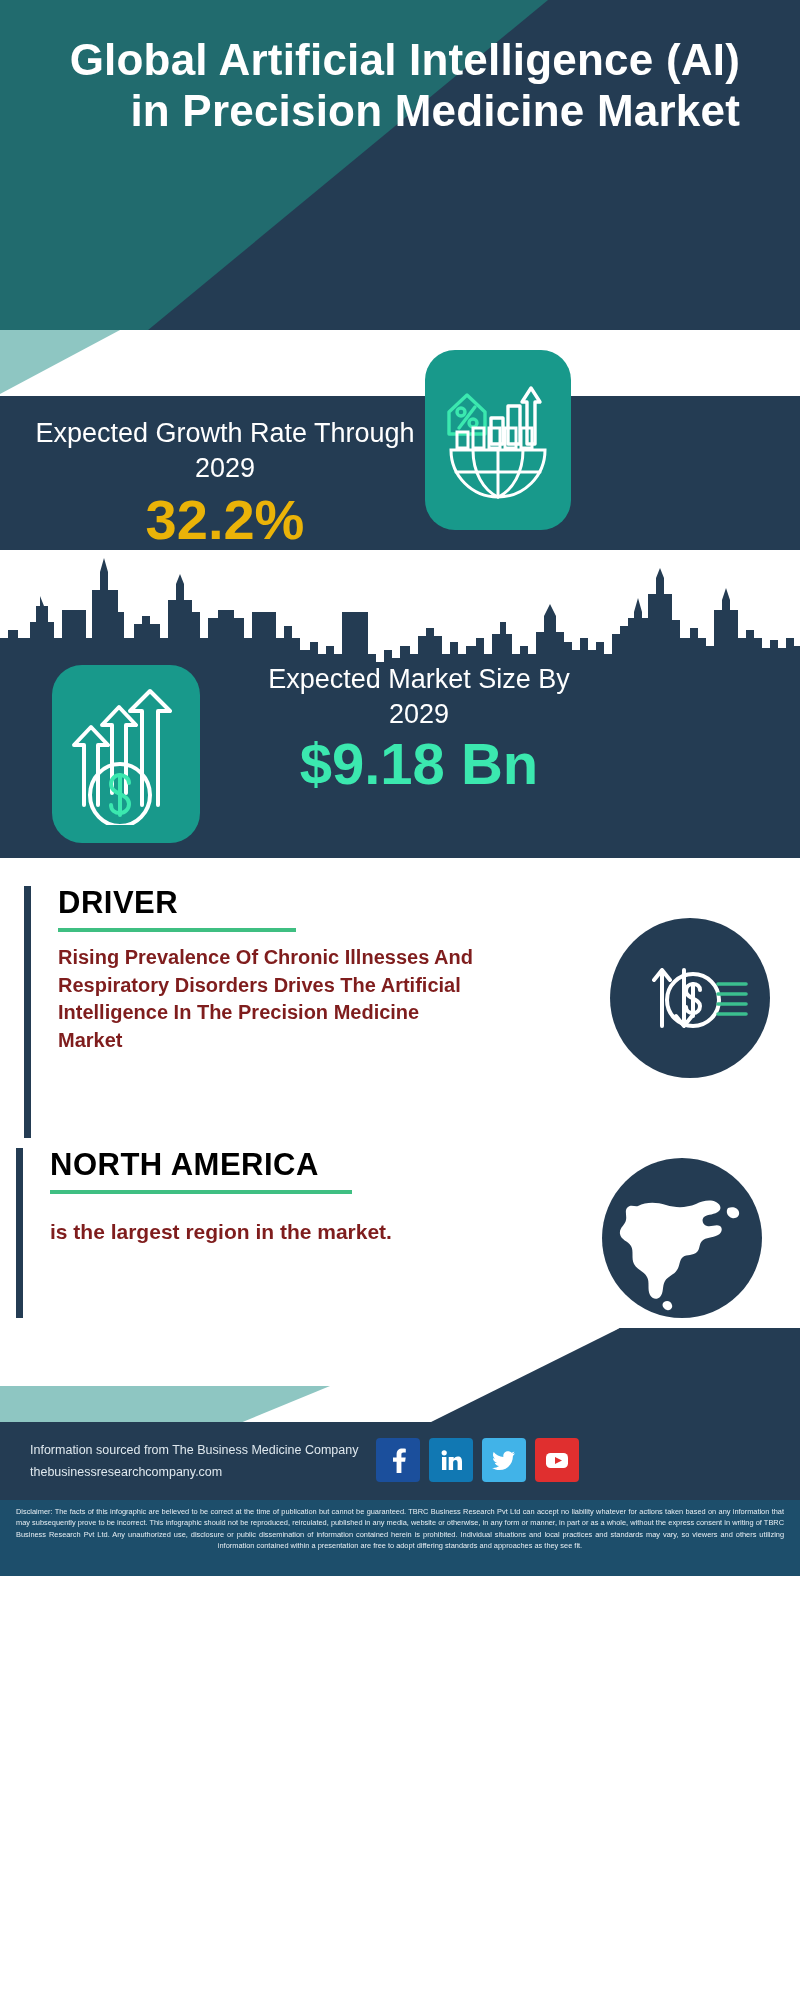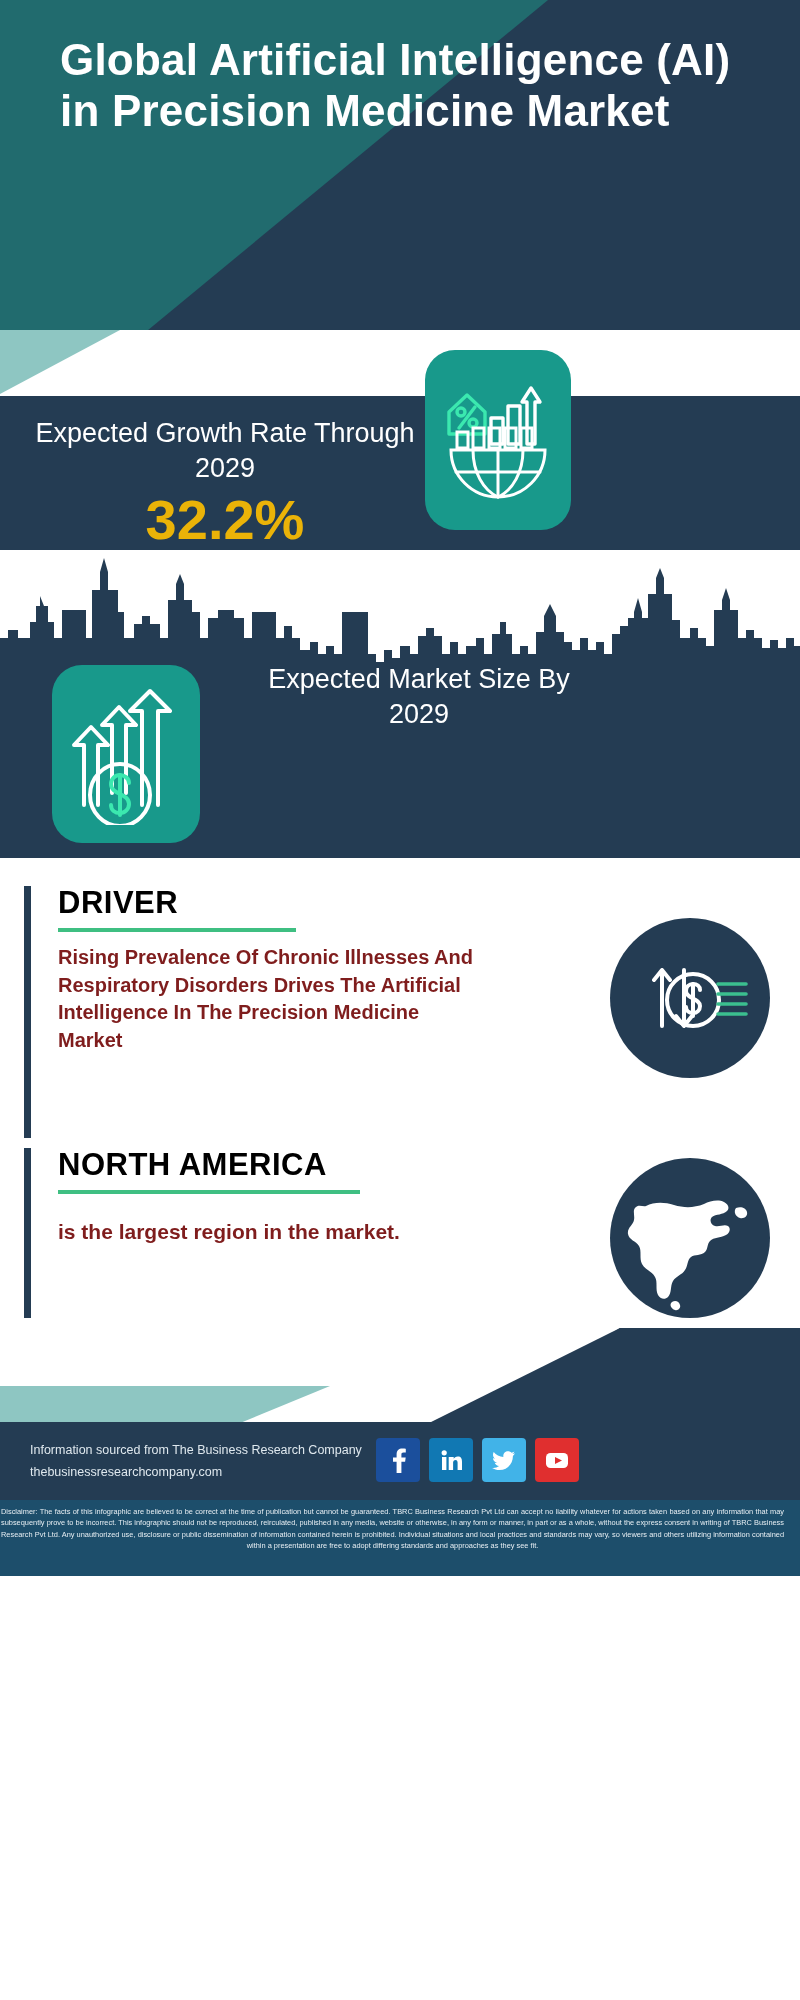--- a/index.html
+++ b/index.html
@@ -11,21 +11,21 @@
     overflow:hidden;
   }
   .page { position:relative; width:800px; height:2000px; background:#fff; }
 
   
   .header { position:absolute; left:0; top:0; width:800px; height:340px; overflow:hidden; }
   .header-bg { position:absolute; inset:0; background:#243c53; }
   .header-tri { position:absolute; left:0; top:0; width:800px; height:340px; }
   .header-title {
     position:absolute; left:0; top:34px; width:800px;
-    text-align:left; color:#ffffff; font-weight:bold;
+    text-align:right; color:#ffffff; font-weight:bold;
     font-size:44px; line-height:1.16; letter-spacing:0.2px;
     padding:0 60px;
   }
 
   
   .gap-white { position:absolute; left:0; top:330px; width:800px; height:66px; background:#ffffff; }
   .gap-tri { position:absolute; left:0; top:330px; width:800px; height:66px; }
 
   
   .growth { position:absolute; left:0; top:396px; width:800px; height:154px; background:#243c53; }
@@ -68,42 +68,42 @@
   .card-text.light { font-weight:bold; font-size:21px;margin-top:24px; }
   .card-circle {
     position:absolute; border-radius:50%; background:#243c53;
   }
 
   #driver-card { left:24px; top:28px; width:600px; height:252px; }
   #driver-card .card-bar { height:252px; }
   #driver-card .card-rule { width:238px; }
   #driver-card .card-circle { left:586px; top:32px; width:160px; height:160px; }
 
-  #region-card { left:24px; top:290px; width:600px; height:170px;padding-left:40px; }
+  #region-card { left:16px; top:290px; width:600px; height:170px;padding-left:40px; }
   #region-card .card-bar { height:170px; }
   #region-card .card-rule { width:302px; }
   #region-card .card-circle { left:586px; top:10px; width:160px; height:160px; }
 
   .circle-ico { position:absolute; left:0; top:0; }
 
   
   .footer { position:absolute; left:0; top:1328px; width:800px; height:194px; overflow:hidden; }
   .footer-bg { position:absolute; inset:0; background:#ffffff; }
   .footer-shapes { position:absolute; inset:0; }
 
   .footbar { position:absolute; left:0; top:1422px; width:800px; height:78px; background:#243c53; }
   .foot-source { position:absolute; left:30px; top:1440px; width:360px; color:#dfe8ee; font-size:12.5px; line-height:1.75; }
   .socials { position:absolute; left:376px; top:1438px; display:flex; gap:9px; }
   .soc { width:44px; height:44px; border-radius:4px; display:flex; align-items:center; justify-content:center; }
   .soc svg { display:block; }
 
   .disclaimer {
     position:absolute; left:0; top:1500px; width:800px; height:92px;
     background:#1d4e6b; color:#e7eef3; font-size:7.4px; line-height:1.52;
-    padding:6px 16px 0 1px; text-align:center;
+    padding:6px 16px 0 16px; text-align:center;
   }
   .disclaimer p { text-align:justify; text-align-last:center; }
 
   .below-fill { position:absolute; left:0; top:1576px; width:800px; height:424px; background:#ffffff; }
 </style>
 </head>
 <body>
 
 <div class="page">
 
@@ -172,20 +172,21 @@
           <ellipse cx="52" cy="112" rx="30" ry="31"></ellipse>
         </g>
         <g fill="none" stroke="#3be8af" stroke-width="4" stroke-linecap="round">
           <path d="M52 92 L52 132"></path>
           <path d="M61 100 C61 95 56 92 52 92 C47 92 43 96 43 101 C43 112 61 110 61 121 C61 126 57 130 52 130 C47 130 43 127 43 122"></path>
         </g>
       </svg>
     </div>
     <div class="market-text">
       <div class="market-label">Expected Market Size By 2029</div>
+      <div class="market-value">$9.18 Bn</div>
     </div>
   </div>
 
   <div class="cards">
 
     <div class="card" id="driver-card">
       <div class="card-bar"></div>
       <div class="card-body">
         <div class="card-title">DRIVER</div>
         <div class="card-rule"></div>
@@ -237,21 +238,21 @@
       <polygon points="0,194 330,58 800,58 800,194" fill="#243c53" opacity="0"></polygon>
       <polygon points="230,194 620,0 800,0 800,194" fill="#243c53"></polygon>
       <polygon points="0,150 800,150 800,194 0,194" fill="#243c53"></polygon>
       <polygon points="0,100 240,194 0,194" fill="#8ec6c2"></polygon>
     </svg>
   </div>
 
   <div class="footbar"></div>
 
   <div class="foot-source">
-    <div>Information sourced from The Business Research Company</div>
+    <div>Information sourced from The Business Medicine Company</div>
     <div>thebusinessresearchcompany.com</div>
   </div>
 
   <div class="socials">
     <div class="soc" style="background:#1b4f9c">
       <svg width="26" height="26" viewBox="0 0 26 26">
         <path fill="#ffffff" d="M16.4 26V14.8h3.7l0.6-4.3h-4.3V7.7c0-1.2 0.4-2.1 2.1-2.1h2.3V1.8C20.3 1.7 18.9 1.6 17.3 1.6c-3.4 0-5.7 2-5.7 5.8v3.1H8v4.3h3.6V26H16.4z"></path>
       </svg>
     </div>
     <div class="soc" style="background:#1178b3">

